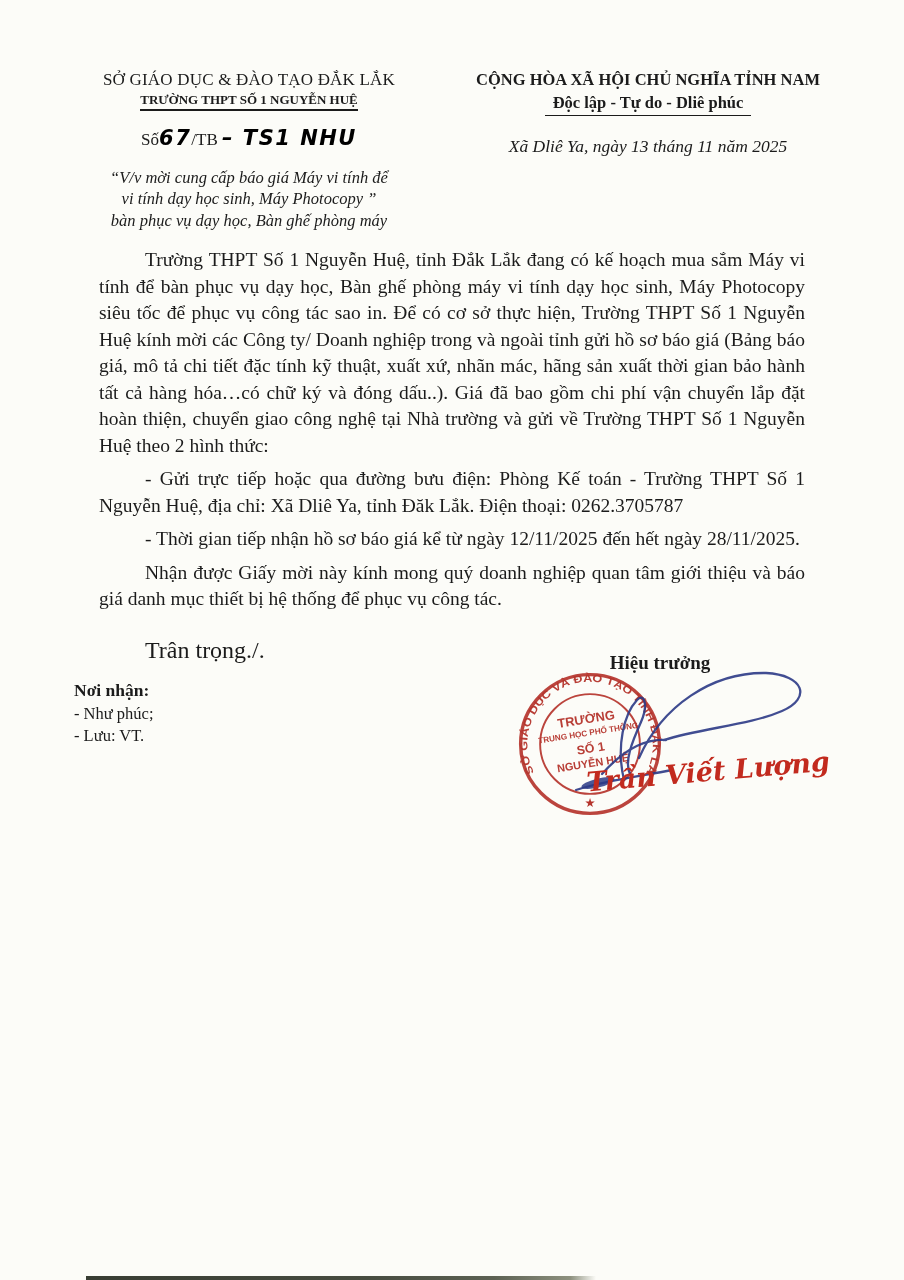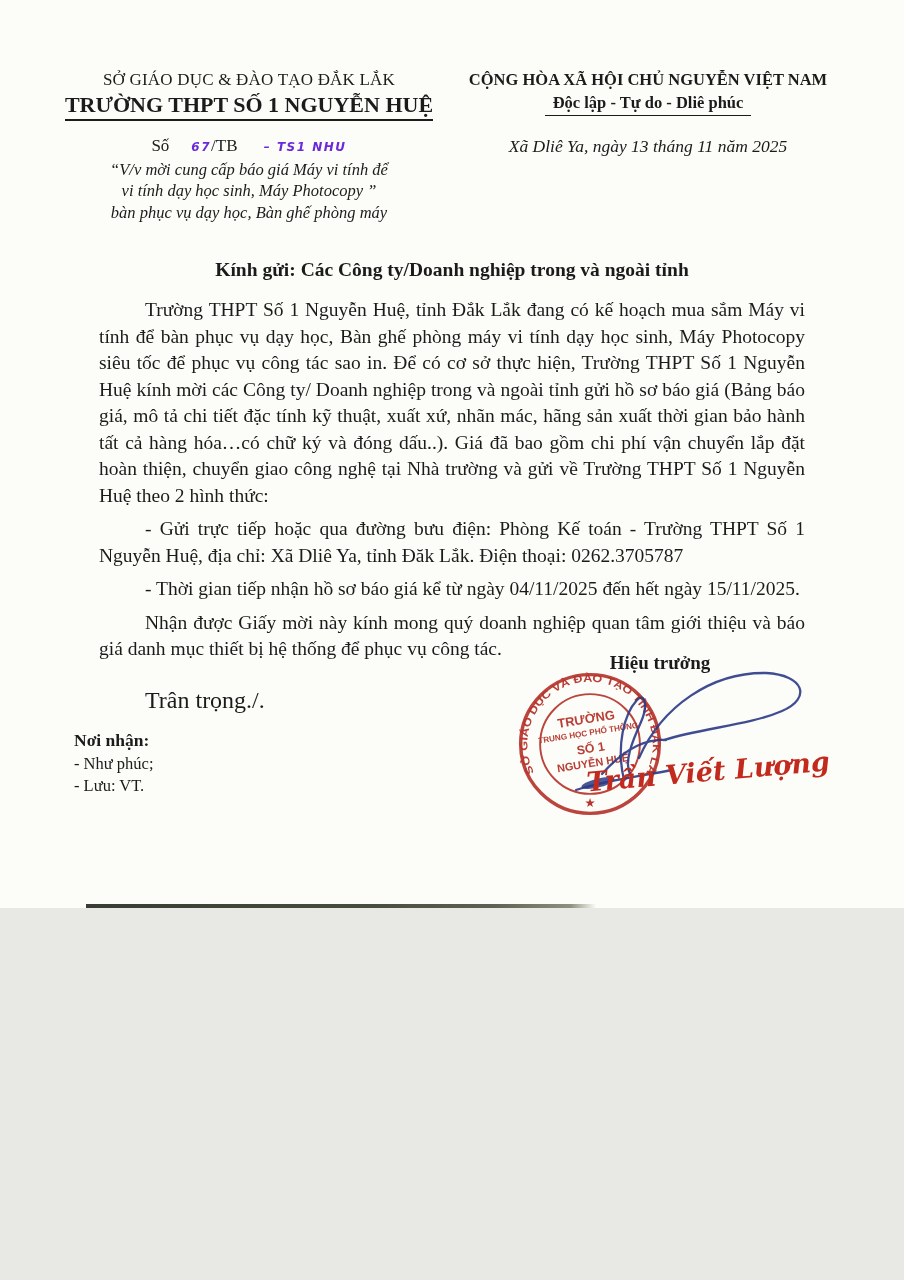--- a/index.html
+++ b/index.html
@@ -1,34 +1,34 @@
 <!DOCTYPE html>
 <html><head>
 <meta charset="utf-8">
 <style>
   html,body { margin:0; padding:0; background:#e8e8e4; }
   .page {
-    position:relative; width:904px; height:908px; margin:0 auto;
+    position:relative; width:904px; height:1280px; margin:0 auto;
     background:#fcfcf8; overflow:hidden;
     font-family:"Liberation Serif", serif; color:#1b1b1b;
   }
   
   .header { display:flex; padding-top:70px; }
   .h-left { width:382px; margin-left:58px; text-align:center; }
   .dept { font-size:17px; letter-spacing:.2px; white-space:nowrap; }
   .school {
-    display:inline-block; font-size:22px; font-weight:bold;
+    display:inline-block; font-size:13px; font-weight:bold;
     border-bottom:2px solid #1b1b1b; padding-bottom:1px; margin-top:2px; white-space:nowrap;
   }
   .doc-number { font-size:17px; margin-top:15px; }
   .hand {
     font-family:"DejaVu Sans", sans-serif; font-style:italic; font-weight:bold;
-    color:#6d28d9; font-size:12px; letter-spacing:1.5px;padding-left:22px;
+    color:#000000; font-size:21px; letter-spacing:1.5px;
   }
-  .subject { font-style:italic; font-size:16.5px; line-height:1.3; margin-top:3px; }
+  .subject { font-style:italic; font-size:16.5px; line-height:1.3; margin-top:17px; }
   .h-right { flex:1; margin-right:48px; text-align:center; }
   .nat { font-size:16.5px; font-weight:bold; white-space:nowrap; }
   .motto {
     display:inline-block; font-size:16.5px; font-weight:bold;
     border-bottom:1.8px solid #1b1b1b; padding:1px 8px 2px; margin-top:2px; white-space:nowrap;
   }
   .date { font-style:italic; font-size:17.5px; margin-top:20px;text-align:center; }
   
   .salutation { text-align:center; font-weight:bold; font-size:19.5px; margin-top:36px; }
   .content { width:706px; margin:16px auto 0; text-align:justify; font-size:19.5px; line-height:26.5px; }
@@ -64,32 +64,31 @@
         <span>Số</span><span class="hand">67</span><span>/TB</span>
         <span class="hand">– TS1 NHU</span>
       </div>
       <div class="subject">
         <div>“V/v mời cung cấp báo giá Máy vi tính để</div>
         <div>vi tính  dạy học sinh, Máy Photocopy ”</div>
         <div>bàn phục vụ dạy học, Bàn ghế phòng máy</div>
       </div>
     </div>
     <div class="h-right">
-      <div class="nat">CỘNG HÒA XÃ HỘI CHỦ NGUYỄN VIỆT NAM</div>
+      <div class="nat">CỘNG HÒA XÃ HỘI CHỦ NGHĨA TỈNH NAM</div>
       <div><span class="motto">Độc lập  -  Tự do  -  Dliê phúc</span></div>
       <div class="date">Xã Dliê Ya, ngày 13 tháng 11 năm 2025</div>
     </div>
   </div>
 
-  <div class="salutation">Kính gửi: Các Công ty/Doanh nghiệp trong và ngoài tỉnh</div>
 
   <div class="content">
     <p>Trường THPT Số 1 Nguyễn Huệ, tỉnh Đắk Lắk đang có kế hoạch mua sắm Máy vi tính để bàn phục vụ dạy học, Bàn ghế phòng máy vi tính  dạy học sinh, Máy Photocopy siêu tốc để phục vụ công tác sao in. Để có cơ sở thực hiện, Trường THPT Số 1 Nguyễn Huệ kính mời các Công ty/ Doanh nghiệp trong và ngoài tỉnh gửi hồ sơ báo giá (Bảng báo giá, mô tả chi tiết đặc tính kỹ thuật, xuất xứ, nhãn mác, hãng sản xuất thời gian bảo hành tất cả hàng hóa…có chữ ký và đóng dấu..). Giá đã bao gồm chi phí vận chuyển lắp đặt hoàn thiện, chuyển giao công nghệ tại Nhà trường và gửi về Trường THPT Số 1 Nguyễn Huệ theo 2 hình thức:</p>
     <p>- Gửi trực tiếp hoặc qua đường bưu điện: Phòng Kế toán - Trường THPT Số 1 Nguyễn Huệ, địa chỉ: Xã Dliê Ya, tỉnh Đăk Lắk. Điện thoại: 0262.3705787</p>
-    <p>- Thời gian tiếp nhận hồ sơ báo giá kể từ ngày 04/11/2025 đến hết ngày 15/11/2025.</p>
+    <p>- Thời gian tiếp nhận hồ sơ báo giá kể từ ngày 12/11/2025 đến hết ngày 28/11/2025.</p>
     <p>Nhận được Giấy mời này kính mong quý doanh nghiệp quan tâm giới thiệu và báo giá danh mục thiết bị hệ thống để phục vụ công tác.</p>
   </div>
 
   <div class="content closing">Trân trọng./.</div>
 
   <div class="recipients">
     <div class="label">Nơi nhận:</div>
     <div>- Như phúc;</div>
     <div>- Lưu: VT.</div>
   </div>

